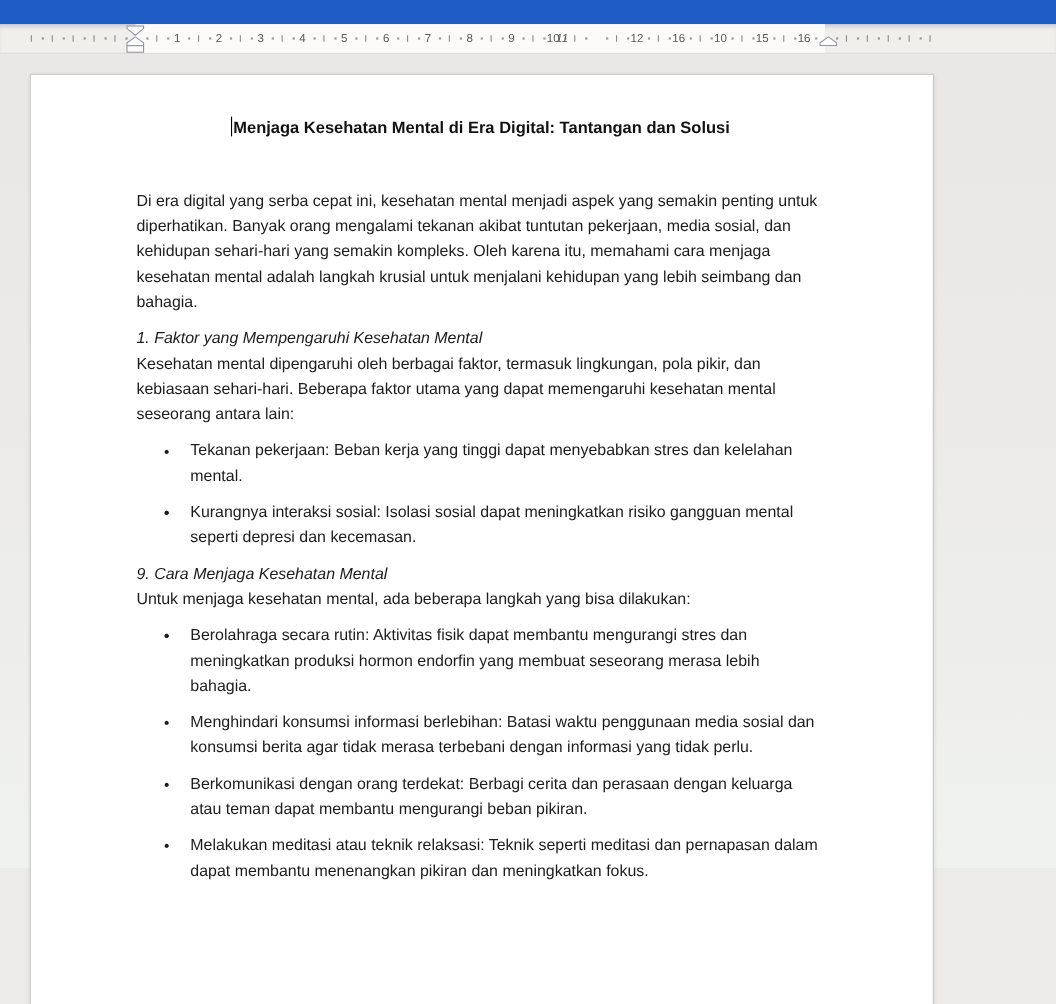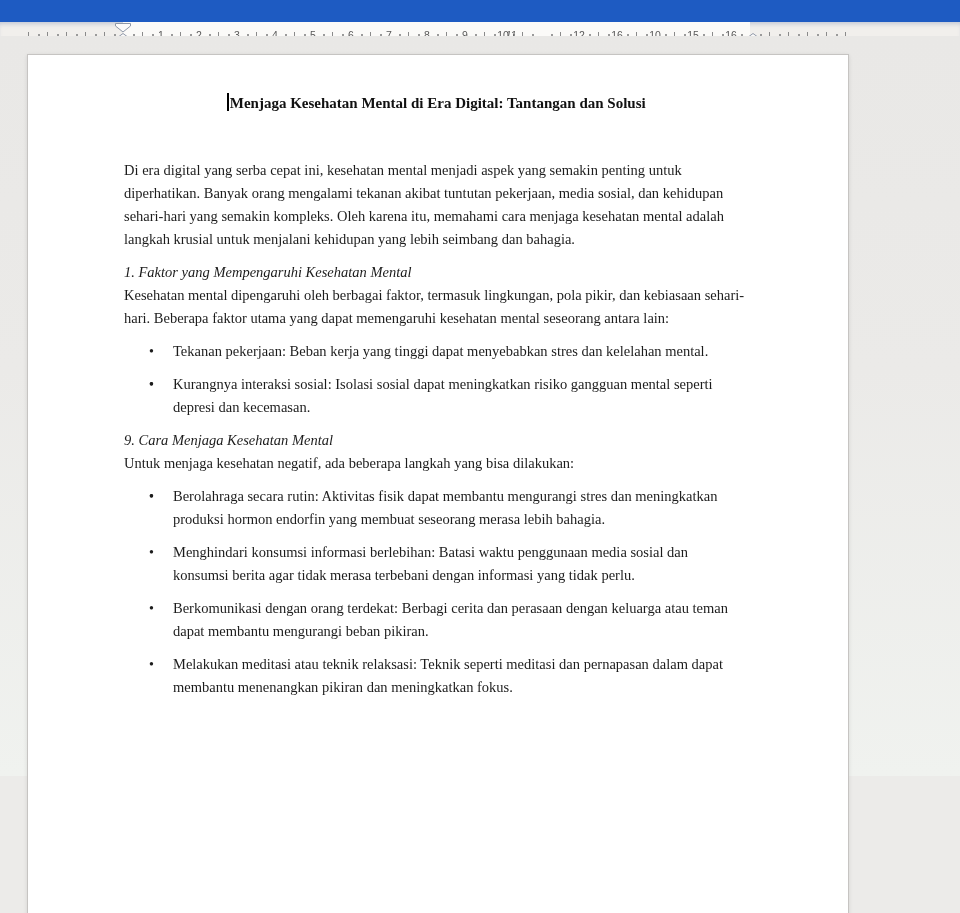--- a/index.html
+++ b/index.html
@@ -25,23 +25,22 @@
   }
   .rnum {
     position:absolute; top:7px; transform:translateX(-50%);
     font-size:10.5px; line-height:12px; color:#585858; user-select:none;
   }
   .rtick { position:absolute; top:10px; width:1px; height:6px; background:#8a8a8a; }
   .rdot  { position:absolute; top:12px; width:2px; height:2px; background:#9a9a9a; }
   .marker { position:absolute; }
   
   .canvas {
-    position:absolute; left:0; top:36px; width:960px; height:740px;
+    position:absolute; left:0; top:49px; width:960px; height:740px;
     background:linear-gradient(180deg,#e9e8e6 0%, #ebeae8 45%, #f0f2ef 100%);
-    font-family:Liberation Serif, serif;
   }
   .page {
     position:absolute; left:27px; top:18px; width:820px; height:1100px;
     background:#ffffff; border:1px solid #c6c4c2;
     box-shadow:0 1px 4px rgba(0,0,0,0.10);
   }
   .doc-body {
     padding:37px 99px 0 96px;
     font-size:14.5px; line-height:23px; color:#1c1c1c;
   }
@@ -173,21 +172,21 @@
   <div class="page">
     <div class="doc-body" id="doc-body">
         <div class="block title"><span class="caret"></span><span>Menjaga Kesehatan Mental di Era Digital: Tantangan dan Solusi</span></div>
         <div class="block paragraph"><span>Di era digital yang serba cepat ini, kesehatan mental menjadi aspek yang semakin penting untuk diperhatikan. Banyak orang mengalami tekanan akibat tuntutan pekerjaan, media sosial, dan kehidupan sehari-hari yang semakin kompleks. Oleh karena itu, memahami cara menjaga kesehatan mental adalah langkah krusial untuk menjalani kehidupan yang lebih seimbang dan bahagia.</span></div>
         <div class="block heading"><span>1. Faktor yang Mempengaruhi Kesehatan Mental</span></div>
         <div class="block paragraph"><span>Kesehatan mental dipengaruhi oleh berbagai faktor, termasuk lingkungan, pola pikir, dan kebiasaan sehari-hari. Beberapa faktor utama yang dapat memengaruhi kesehatan mental seseorang antara lain:</span></div>
         <div class="block bullet"><span class="bullet-dot">•</span><span>Tekanan pekerjaan: Beban kerja yang tinggi dapat menyebabkan stres dan kelelahan mental.</span></div>
         <div class="block bullet"><span class="bullet-dot">•</span></div>
         <div class="block bullet"><span class="bullet-dot">•</span><span>Kurangnya interaksi sosial: Isolasi sosial dapat meningkatkan risiko gangguan mental seperti depresi dan kecemasan.</span></div>
         <div class="block heading"><span>9. Cara Menjaga Kesehatan Mental</span></div>
-        <div class="block paragraph"><span>Untuk menjaga kesehatan negatif, ada beberapa langkah yang bisa dilakukan:</span></div>
+        <div class="block paragraph"><span>Untuk menjaga kesehatan mental, ada beberapa langkah yang bisa dilakukan:</span></div>
         <div class="block bullet"><span class="bullet-dot">•</span></div>
         <div class="block bullet"><span class="bullet-dot">•</span><span>Berolahraga secara rutin: Aktivitas fisik dapat membantu mengurangi stres dan meningkatkan produksi hormon endorfin yang membuat seseorang merasa lebih bahagia.</span></div>
         <div class="block bullet"><span class="bullet-dot">•</span><span>Menghindari konsumsi informasi berlebihan: Batasi waktu penggunaan media sosial dan konsumsi berita agar tidak merasa terbebani dengan informasi yang tidak perlu.</span></div>
         <div class="block bullet"><span class="bullet-dot">•</span><span>Berkomunikasi dengan orang terdekat: Berbagi cerita dan perasaan dengan keluarga atau teman dapat membantu mengurangi beban pikiran.</span></div>
         <div class="block bullet"><span class="bullet-dot">•</span><span>Melakukan meditasi atau teknik relaksasi: Teknik seperti meditasi dan pernapasan dalam dapat membantu menenangkan pikiran dan meningkatkan fokus.</span></div>
       </div>
   </div>
 </div>
 
 </body></html>

